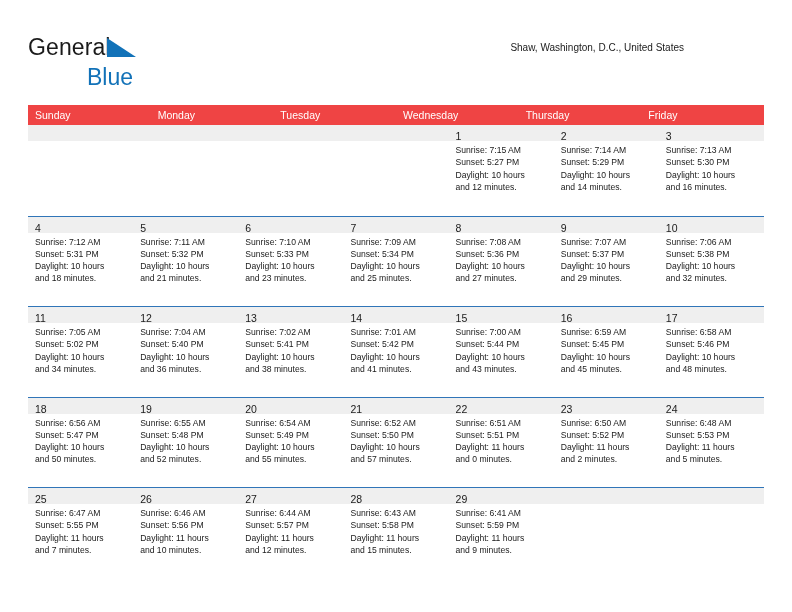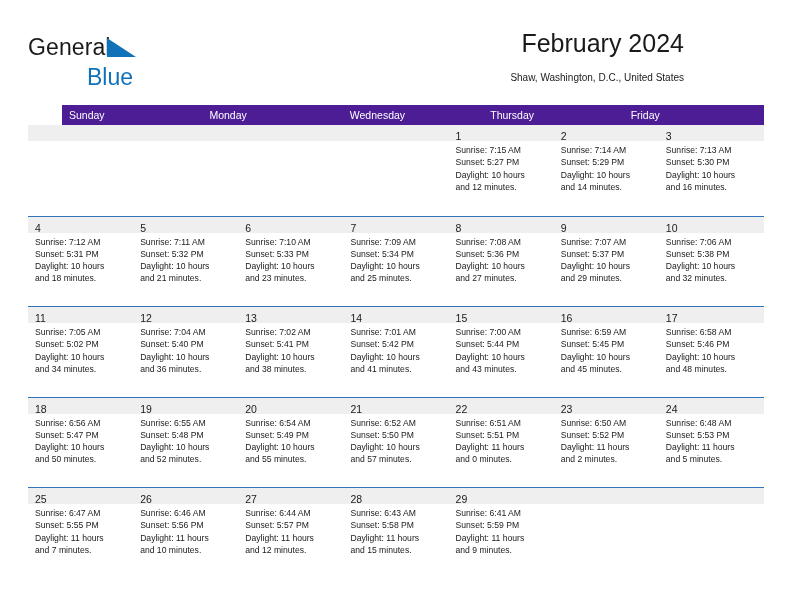--- a/index.html
+++ b/index.html
@@ -86,23 +86,22 @@
 
   
   .calendar {
     position: absolute;
     left: 28px;
     top: 105px;
     width: 736px;
   }
   .weekday-row {
     display: flex;
-    background: #4c1d95;
+    background: #ef4444;
     height: 20px;
-    margin-left: 34px;
   }
   .weekday-cell {
     flex: 1 1 0;
     color: #ffffff;
     font-size: 10.5px;
     line-height: 20px;
     padding-left: 7px;
     box-sizing: border-box;
     white-space: nowrap;
     overflow: hidden;
@@ -153,31 +152,31 @@
 
   <div class="header">
 
     <div class="brand">
       <span class="brand-general">General</span>
       <span class="brand-triangle"></span>
       <span class="brand-blue">Blue</span>
     </div>
 
     <div class="title-block">
-      <div class="cal-title">February 2024</div>
       <div class="cal-subtitle">Shaw, Washington, D.C., United States</div>
     </div>
 
   </div>
 
   <div class="calendar">
 
     <div class="weekday-row">
       <div class="weekday-cell">Sunday</div>
       <div class="weekday-cell">Monday</div>
+      <div class="weekday-cell">Tuesday</div>
       <div class="weekday-cell">Wednesday</div>
       <div class="weekday-cell">Thursday</div>
       <div class="weekday-cell">Friday</div>
     </div>
 
     <div class="week-row first">
       <div class="day-cell empty">
         <div class="day-num-band"><span class="day-num"></span></div>
         <div class="day-body">
           <div class="day-line"></div>

